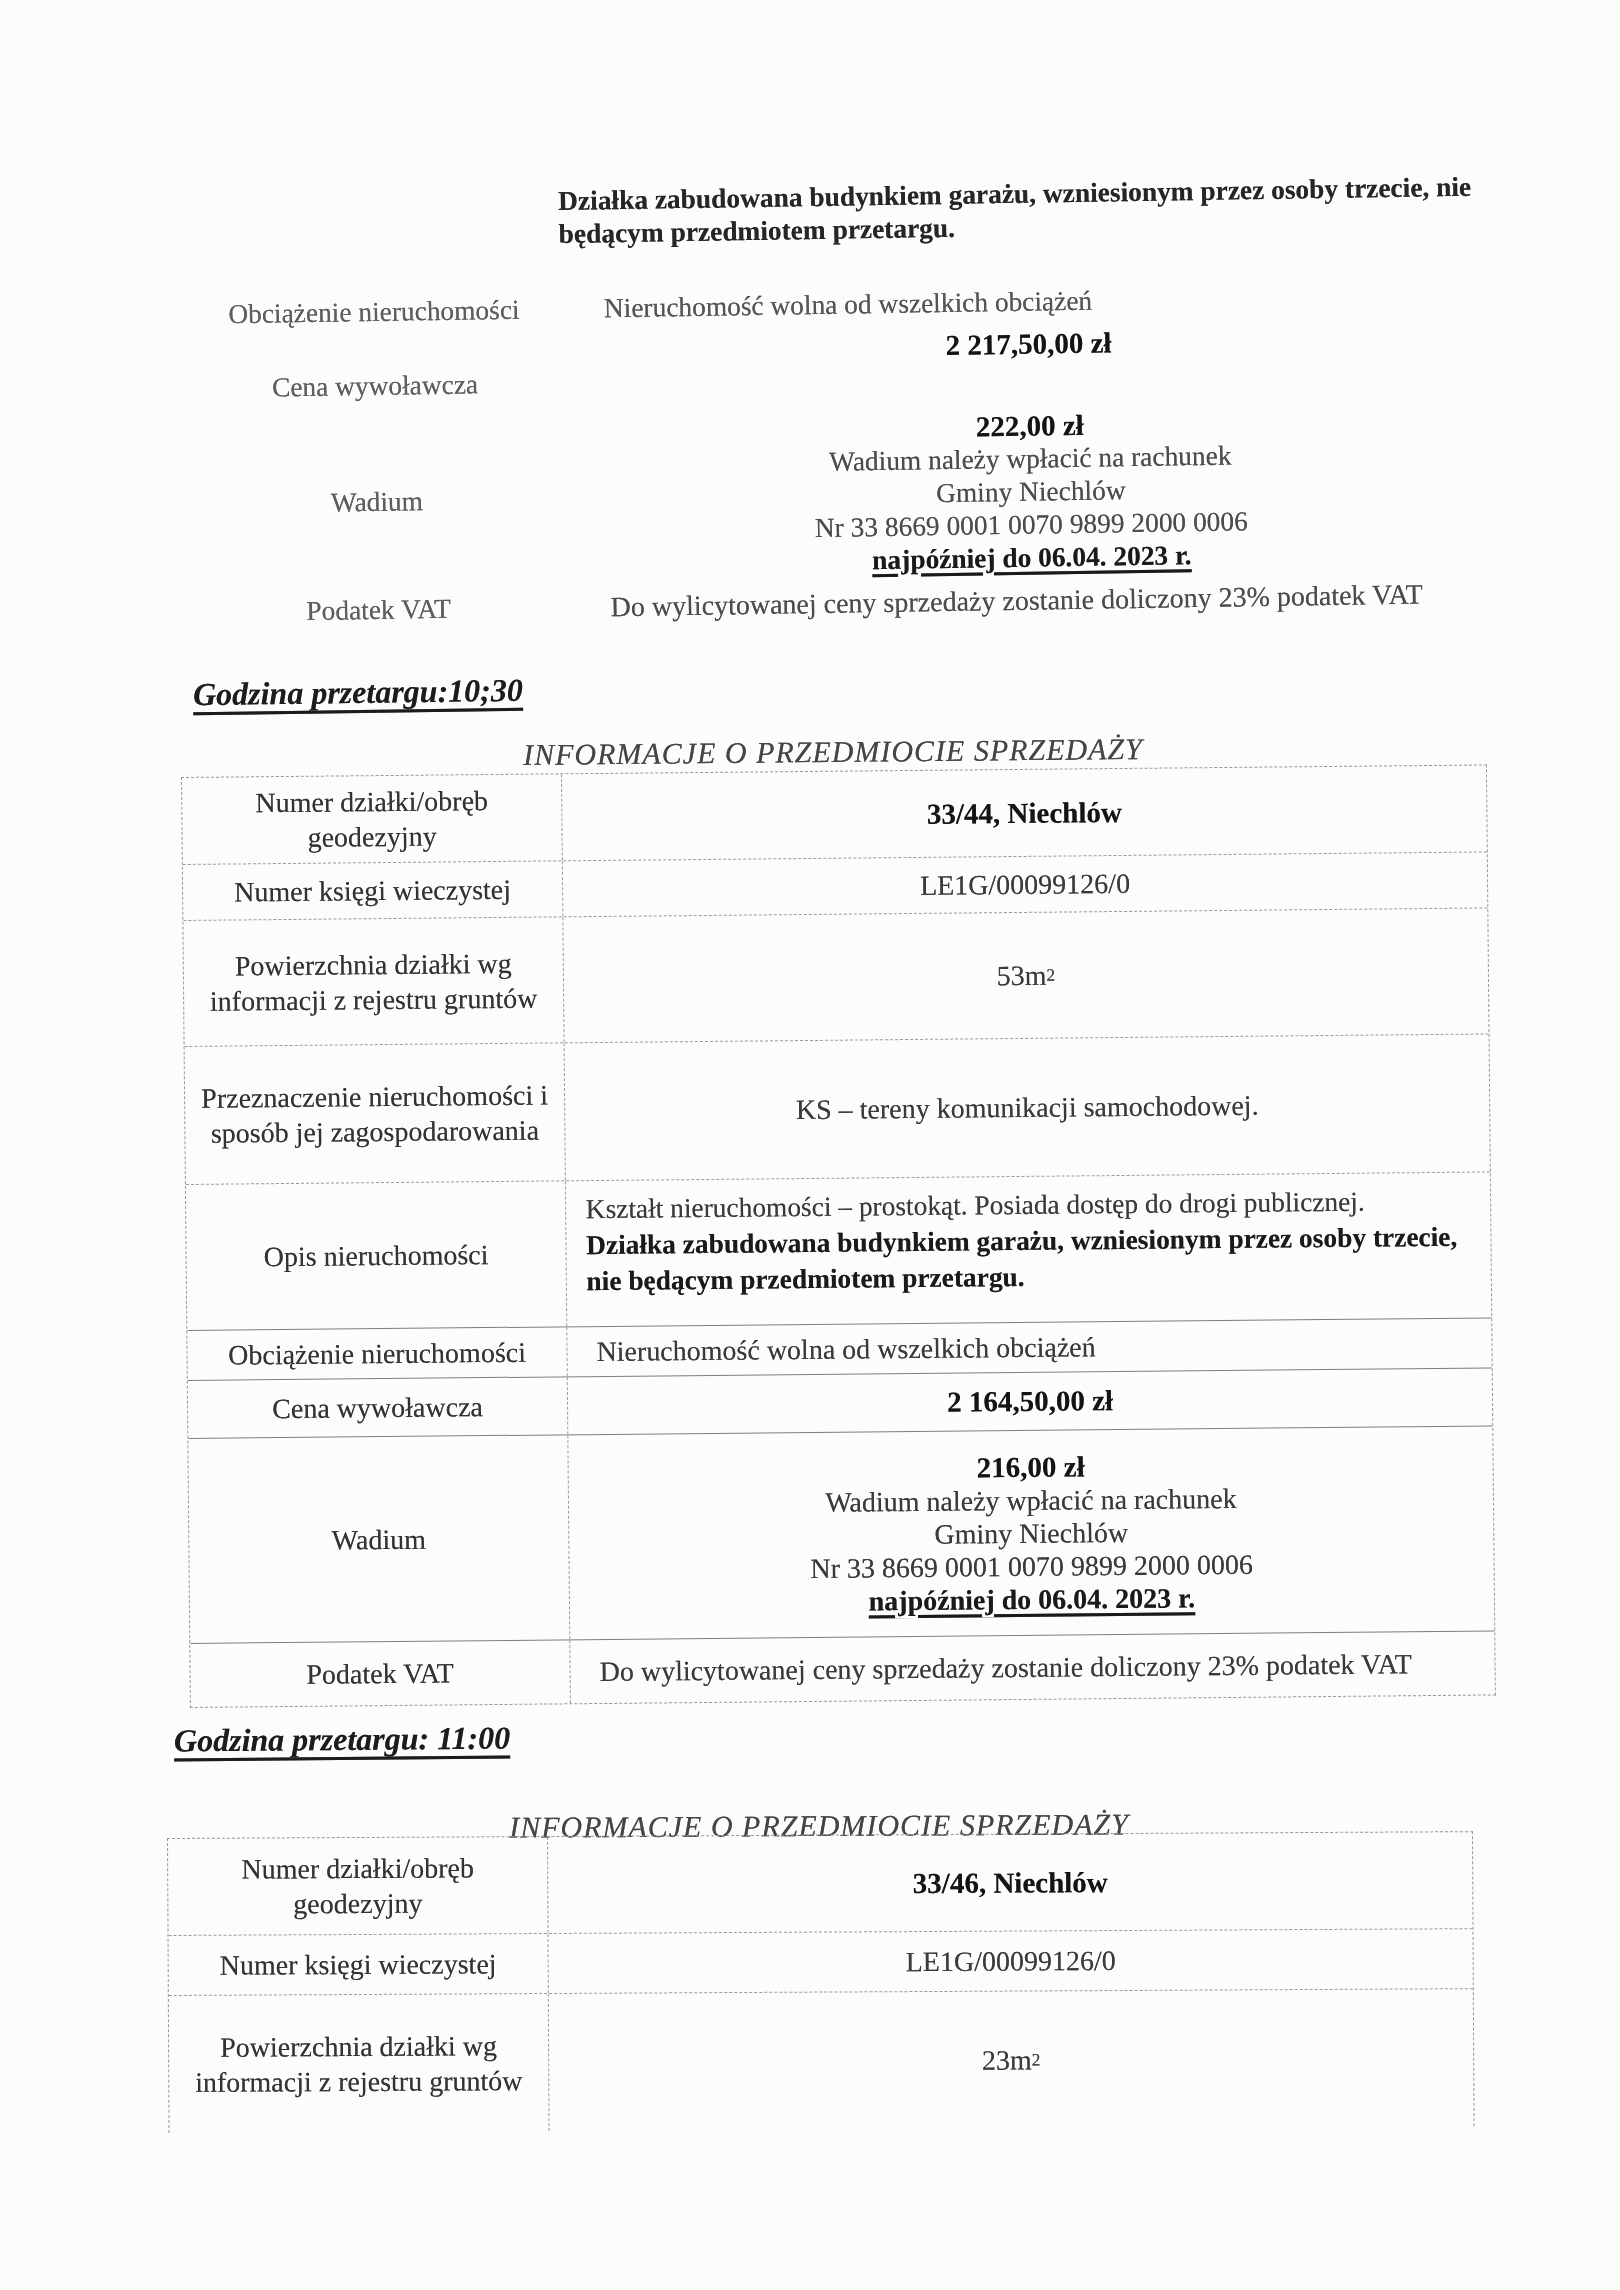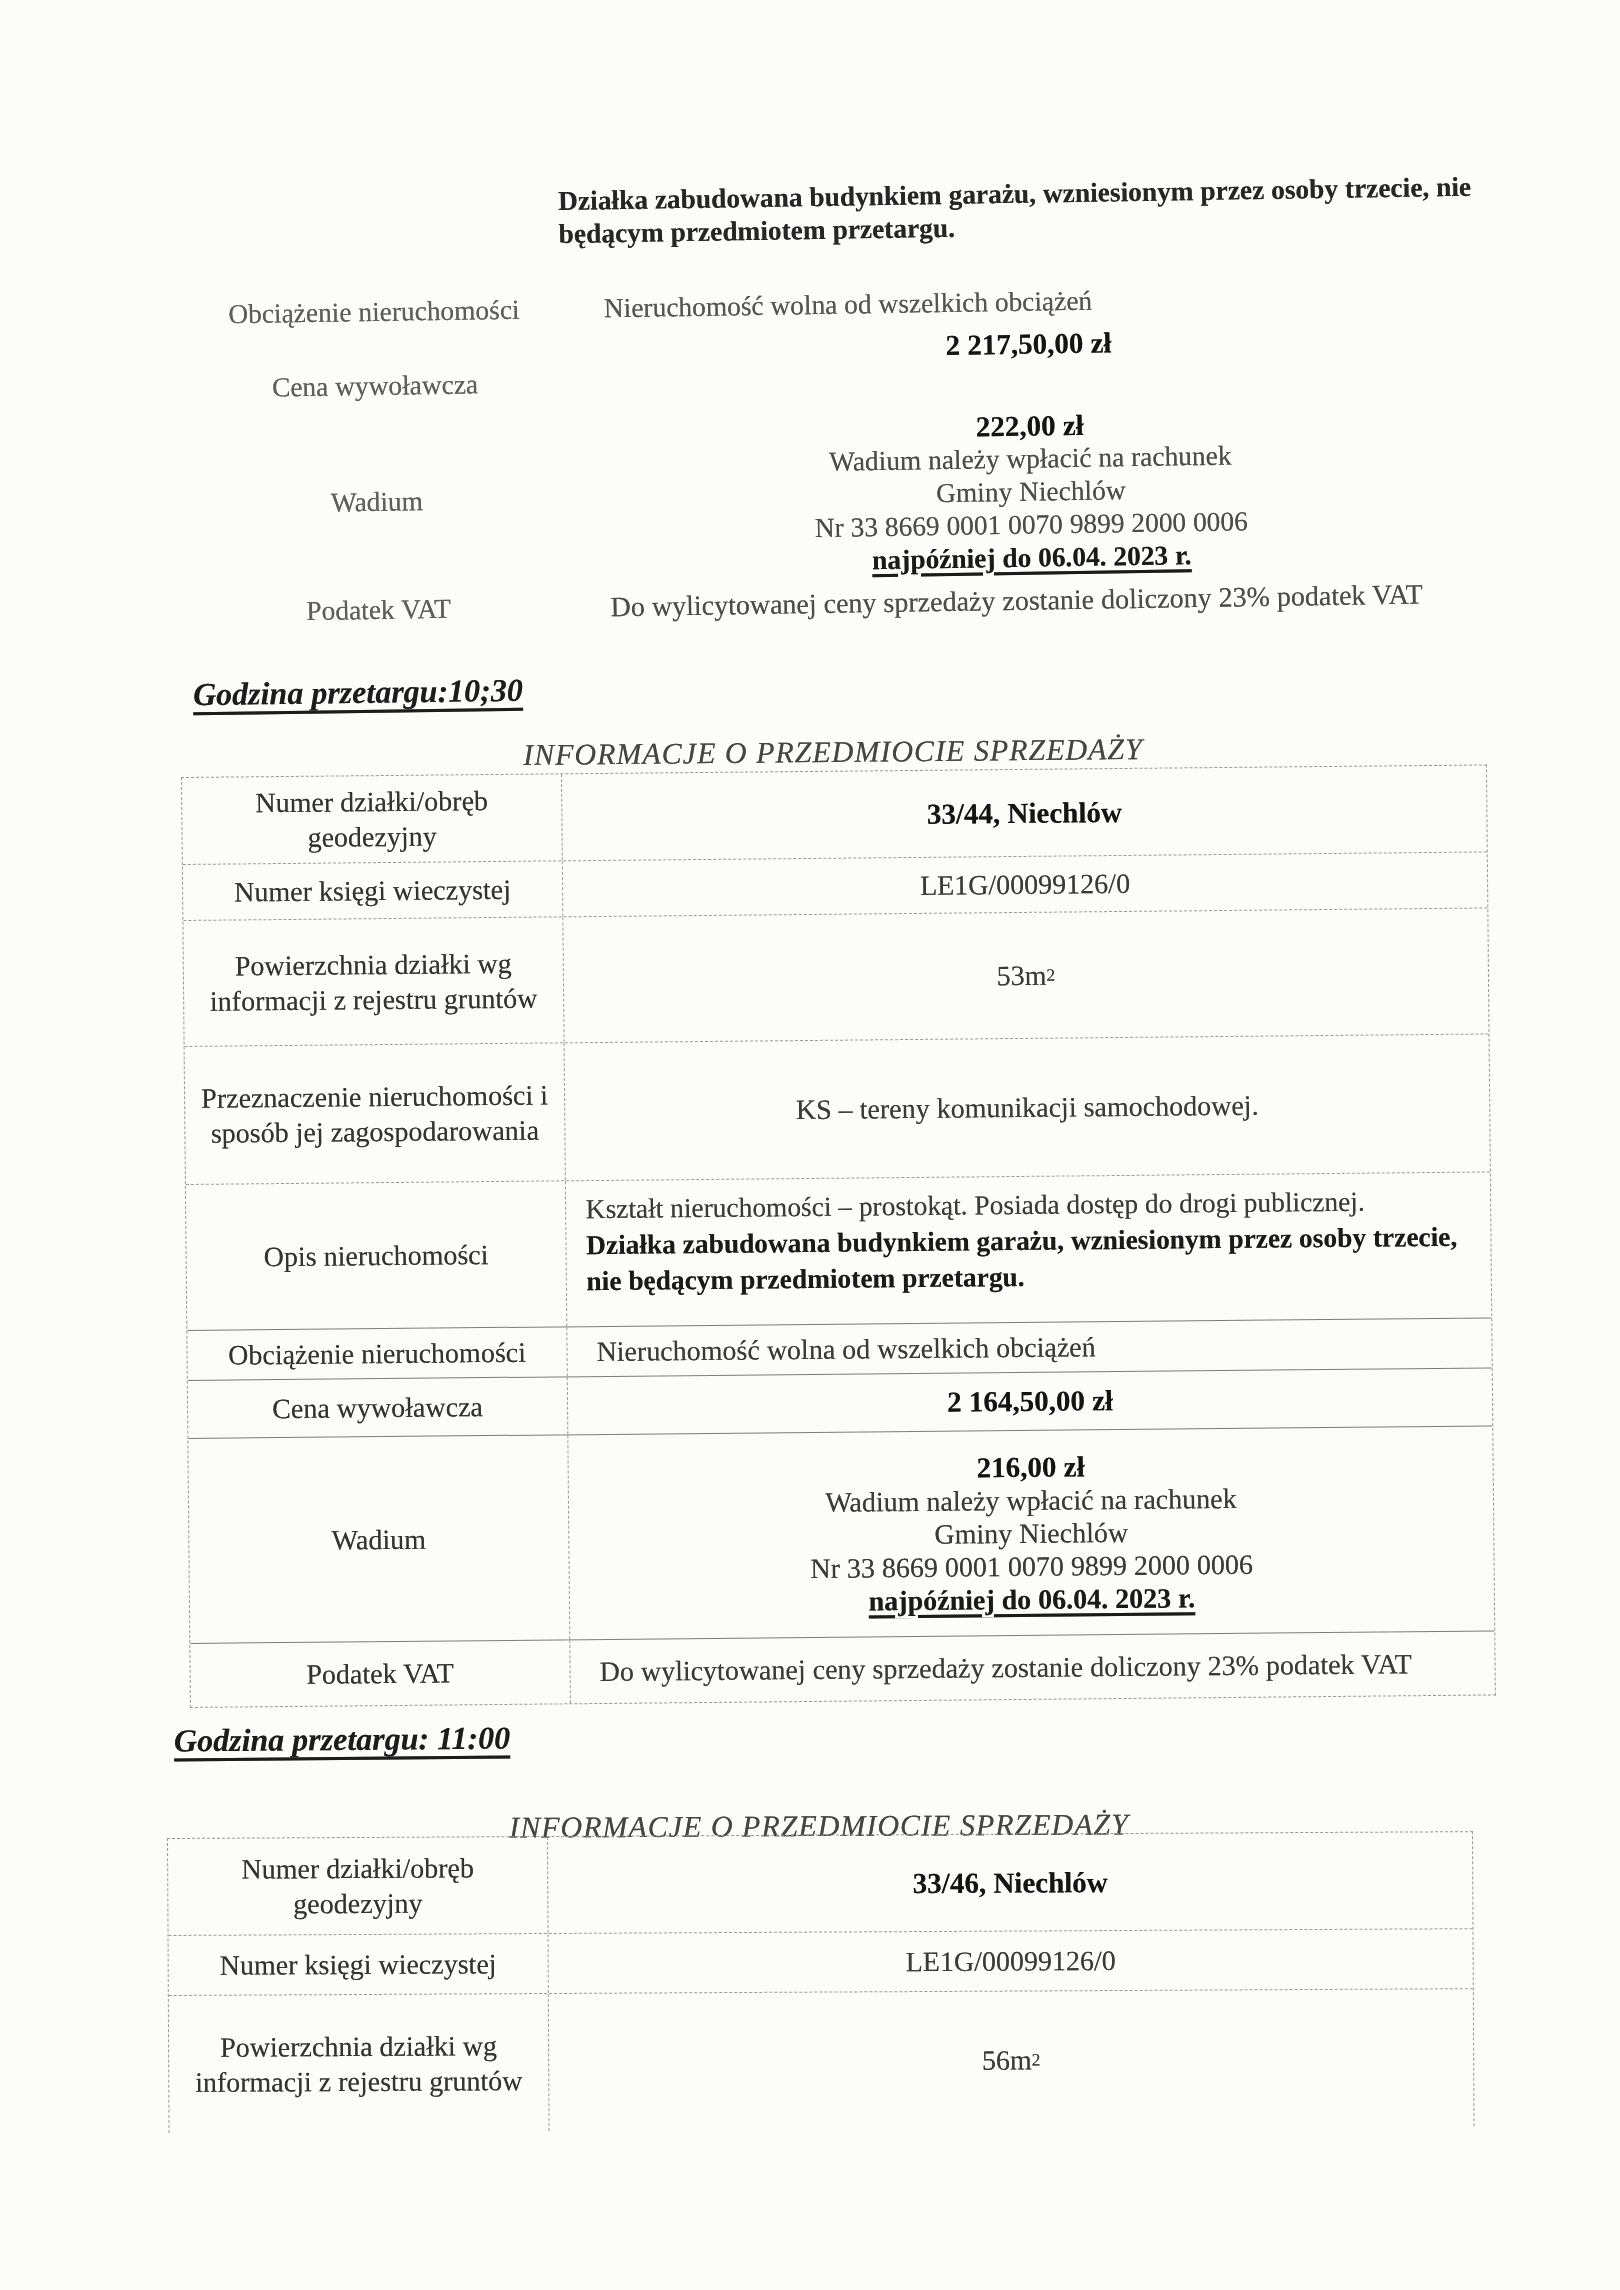--- a/index.html
+++ b/index.html
@@ -170,20 +170,20 @@
       <div class="c-label">Numer działki/obręb geodezyjny</div>
       <div class="c-value bold-val">33/46, Niechlów</div>
     </div>
     <div class="r h2-reg">
       <div class="c-label">Numer księgi wieczystej</div>
       <div class="c-value">LE1G/00099126/0</div>
     </div>
     <div class="r h2-area">
       <div class="c-label">Powierzchnia działki wg informacji z rejestru gruntów</div>
       <div class="c-value">
-        <span>56m</span>
+        <span>23m</span>
           <sup class="sq">2</sup>
       </div>
     </div>
   </div>
 
 </div>
 
 
 </body></html>

